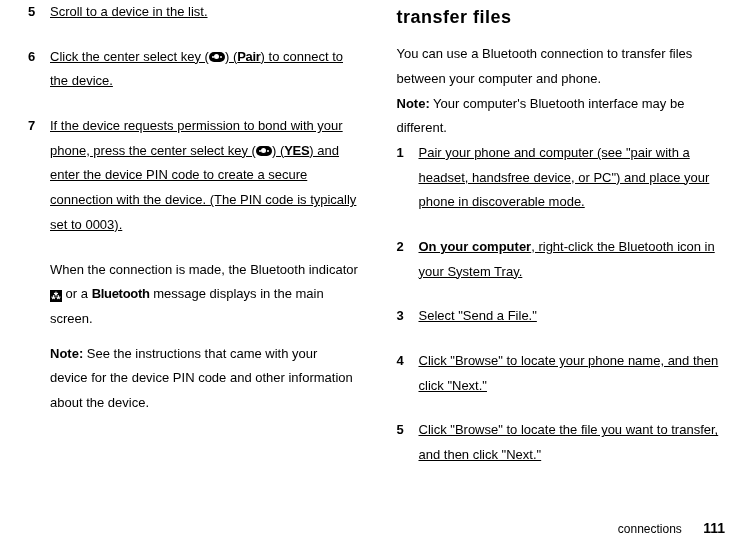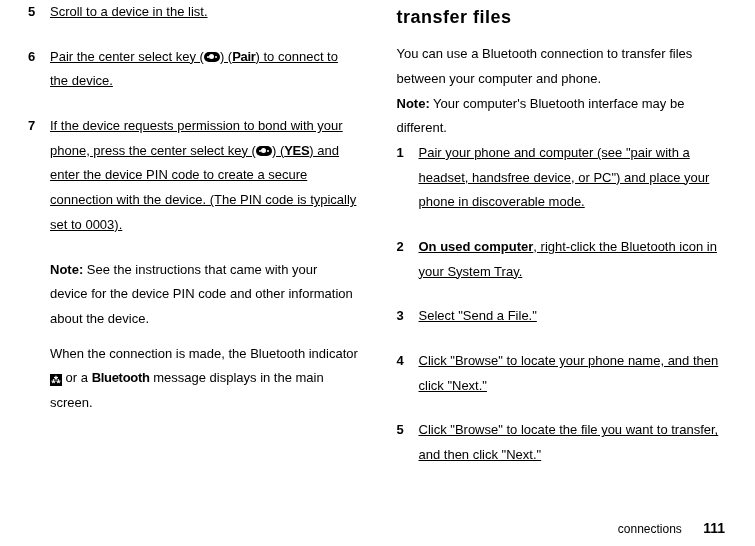--- a/index.html
+++ b/index.html
@@ -111,35 +111,35 @@
     <div class="step">
       <div class="step-num">5</div>
       <div class="step-body">
           <p>Scroll to a device in the list.</p>
         </div>
     </div>
 
     <div class="step">
       <div class="step-num">6</div>
       <div class="step-body">
-        <p><span>Pair the center select key (</span><span class="key-icon"><span class="dot"></span></span>) (<span class="cond">Pair</span><span>) to connect to the device.</span></p>
+        <p><span>Click the center select key (</span><span class="key-icon"><span class="dot"></span></span>) (<span class="cond">Pair</span><span>) to connect to the device.</span></p>
       </div>
     </div>
 
     <div class="step">
       <div class="step-num">7</div>
       <div class="step-body">
         <p><span>If the device requests permission to bond with your phone, press the center select key (</span><span class="key-icon"><span class="dot"></span></span>) (<span class="cond">YES</span><span>) and enter the device PIN code to create a secure connection with the device. (The PIN code is typically set to 0003).</span></p>
       </div>
     </div>
 
     <div class="indent">
+      <p><span>When the connection is made, the Bluetooth indicator </span><span class="bt-icon">⁂</span><span> or a </span><span class="cond">Bluetooth</span><span> message displays in the main screen.</span></p>
+
       <p><span class="bold">Note:</span><span> See the instructions that came with your device for the device PIN code and other information about the device.</span></p>
-
-      <p><span>When the connection is made, the Bluetooth indicator </span><span class="bt-icon">⁂</span><span> or a </span><span class="cond">Bluetooth</span><span> message displays in the main screen.</span></p>
 
     </div>
   </div>
 
   <div class="col">
     <h2 class="section">transfer files</h2>
 
     <p style="">You can use a Bluetooth connection to transfer files between your computer and phone.</p>
 
     <p style=""><span class="bold">Note:</span><span> Your computer's Bluetooth interface may be different.</span></p>
@@ -147,21 +147,21 @@
     <div class="step">
       <div class="step-num">1</div>
       <div class="step-body">
           <p>Pair your phone and computer (see "pair with a headset, handsfree device, or PC") and place your phone in discoverable mode.</p>
         </div>
     </div>
 
     <div class="step">
       <div class="step-num">2</div>
       <div class="step-body">
-          <p><span class="bold">On used computer</span><span>, right-click the Bluetooth icon in your System Tray.</span></p>
+          <p><span class="bold">On your computer</span><span>, right-click the Bluetooth icon in your System Tray.</span></p>
         </div>
     </div>
 
     <div class="step">
       <div class="step-num">3</div>
       <div class="step-body">
           <p>Select "Send a File."</p>
         </div>
     </div>
 

